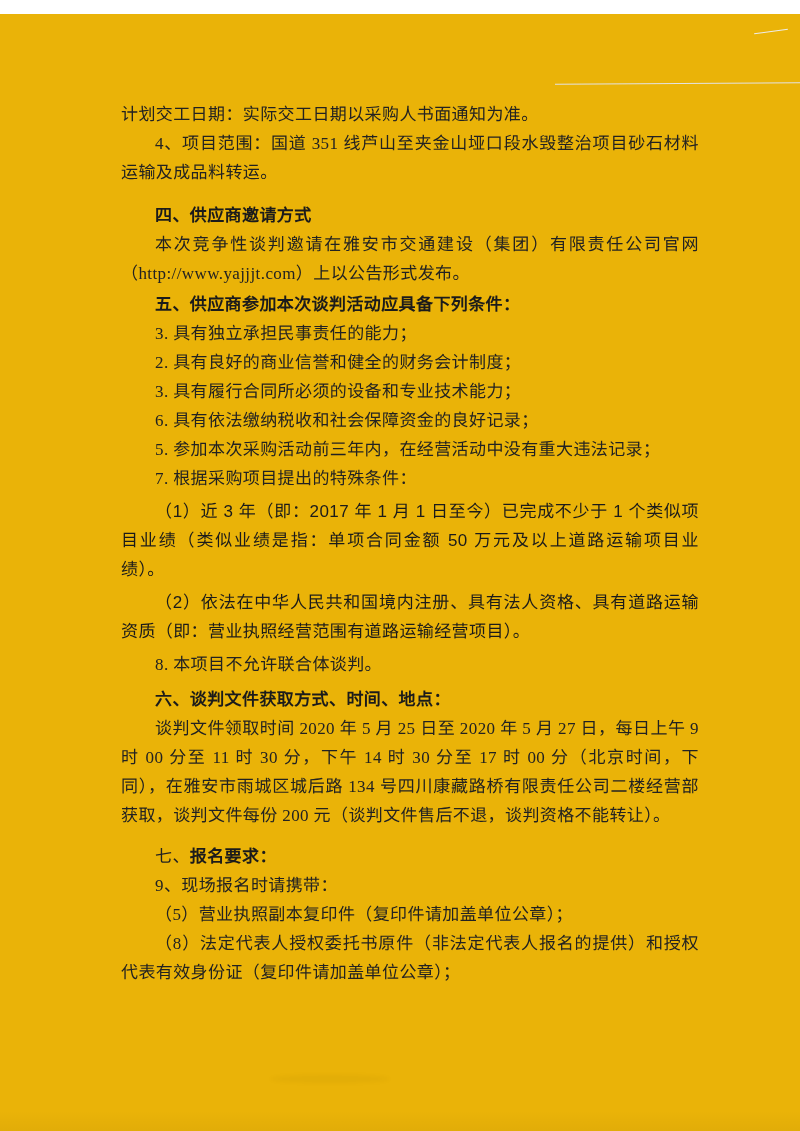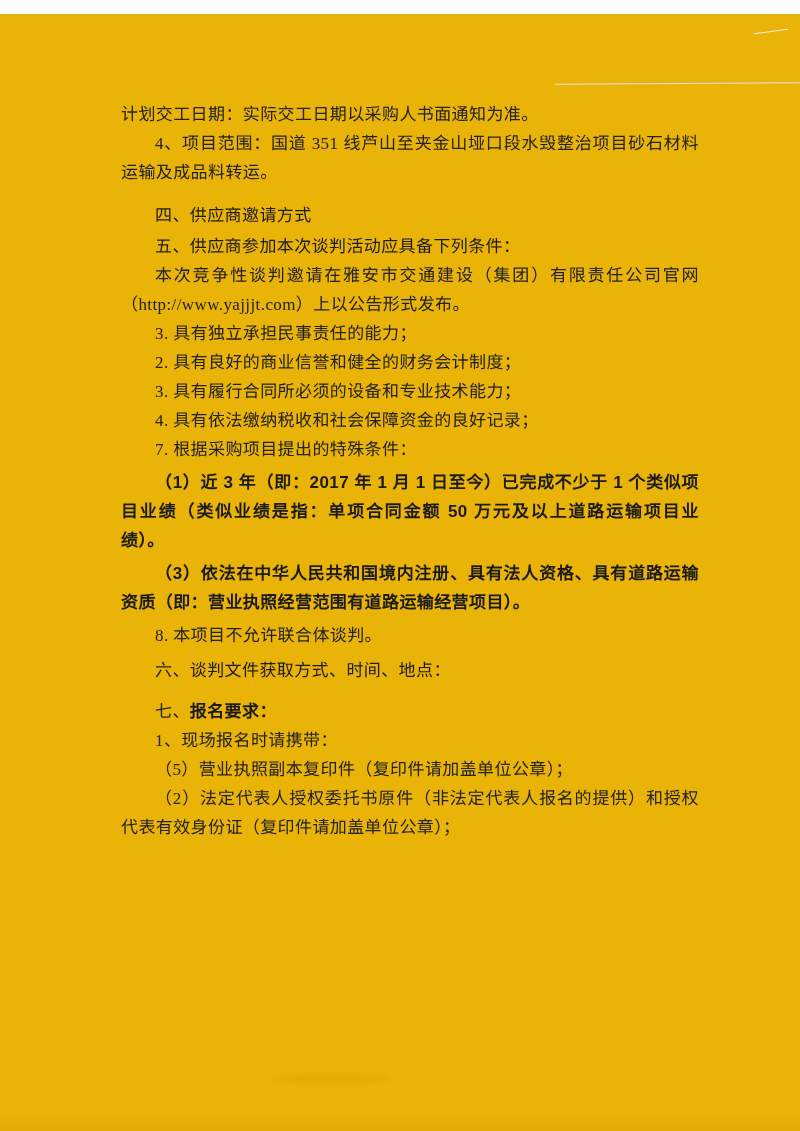--- a/index.html
+++ b/index.html
@@ -19,27 +19,27 @@
     width:578px;
     font-size:17px;
     line-height:29px;
     text-align:justify;
     letter-spacing:0.4px;
   }
   .para{margin:0;}
   .indent{text-indent:2em;}
   .heading{
     font-family:"Liberation Sans","DejaVu Sans",sans-serif;
-    font-weight:400;
+    font-weight:700;
     color:#1b1b1b;
     text-indent:2em;
   }
   .bold{
     font-family:"Liberation Sans","DejaVu Sans",sans-serif;
-    font-weight:700;
+    font-weight:400;
     color:#1b1b1b;
   }
   .mixed-heading{text-indent:2em;}
   .mixed-heading .prefix{font-weight:400;}
   .mixed-heading .strong{
     font-family:Liberation Serif, serif;
     font-weight:700;color:#1b1b1b;
   }
   .mt2{margin-top:2px;}
   .mt4{margin-top:4px;}
@@ -75,32 +75,34 @@
 
 <div class="page">
 
   <div class="scan-corner-mark"></div>
   <div class="scan-line-top"></div>
 
   <div class="page-text">
     <p class="para">计划交工日期：实际交工日期以采购人书面通知为准。</p>
     <p class="para indent">4、项目范围：国道 351 线芦山至夹金山垭口段水毁整治项目砂石材料运输及成品料转运。</p>
     <p class="para heading mt14">四、供应商邀请方式</p>
+    <p class="para indent">本次竞争性谈判邀请在雅安市交通建设（集团）有限责任公司官网（http://www.yajjjt.com）上以公告形式发布。</p>
     <p class="para heading mt2">五、供应商参加本次谈判活动应具备下列条件：</p>
-    <p class="para indent">本次竞争性谈判邀请在雅安市交通建设（集团）有限责任公司官网（http://www.yajjjt.com）上以公告形式发布。</p>
     <p class="para indent">3. 具有独立承担民事责任的能力；</p>
     <p class="para indent">2. 具有良好的商业信誉和健全的财务会计制度；</p>
     <p class="para indent">3. 具有履行合同所必须的设备和专业技术能力；</p>
-    <p class="para indent">4. 具有依法缴纳税收和社会保障资金的良好记录；</p>
+    <p class="para indent">6. 具有依法缴纳税收和社会保障资金的良好记录；</p>
+    <p class="para indent">5. 参加本次采购活动前三年内，在经营活动中没有重大违法记录；</p>
     <p class="para indent">7. 根据采购项目提出的特殊条件：</p>
     <p class="para bold indent mt4">（1）近 3 年（即：2017 年 1 月 1 日至今）已完成不少于 1 个类似项目业绩（类似业绩是指：单项合同金额 50 万元及以上道路运输项目业绩）。</p>
-    <p class="para bold indent mt4">（3）依法在中华人民共和国境内注册、具有法人资格、具有道路运输资质（即：营业执照经营范围有道路运输经营项目）。</p>
+    <p class="para bold indent mt4">（2）依法在中华人民共和国境内注册、具有法人资格、具有道路运输资质（即：营业执照经营范围有道路运输经营项目）。</p>
     <p class="para indent mt4">8. 本项目不允许联合体谈判。</p>
     <p class="para heading mt6">六、谈判文件获取方式、时间、地点：</p>
+    <p class="para indent">谈判文件领取时间 2020 年 5 月 25 日至 2020 年 5 月 27 日，每日上午 9 时 00 分至 11 时 30 分，下午 14 时 30 分至 17 时 00 分（北京时间，下同），在雅安市雨城区城后路 134 号四川康藏路桥有限责任公司二楼经营部获取，谈判文件每份 200 元（谈判文件售后不退，谈判资格不能转让）。</p>
     <p class="para mixed-heading mt12"><span class="prefix">七、</span><span class="strong">报名要求：</span></p>
-    <p class="para indent">1、现场报名时请携带：</p>
+    <p class="para indent">9、现场报名时请携带：</p>
     <p class="para indent">（5）营业执照副本复印件（复印件请加盖单位公章）；</p>
-    <p class="para indent">（2）法定代表人授权委托书原件（非法定代表人报名的提供）和授权代表有效身份证（复印件请加盖单位公章）；</p>
+    <p class="para indent">（8）法定代表人授权委托书原件（非法定代表人报名的提供）和授权代表有效身份证（复印件请加盖单位公章）；</p>
   </div>
 
   <div class="scan-smudge"></div>
   <div class="scan-shadow-bottom"></div>
 </div>
 
 </body></html>

